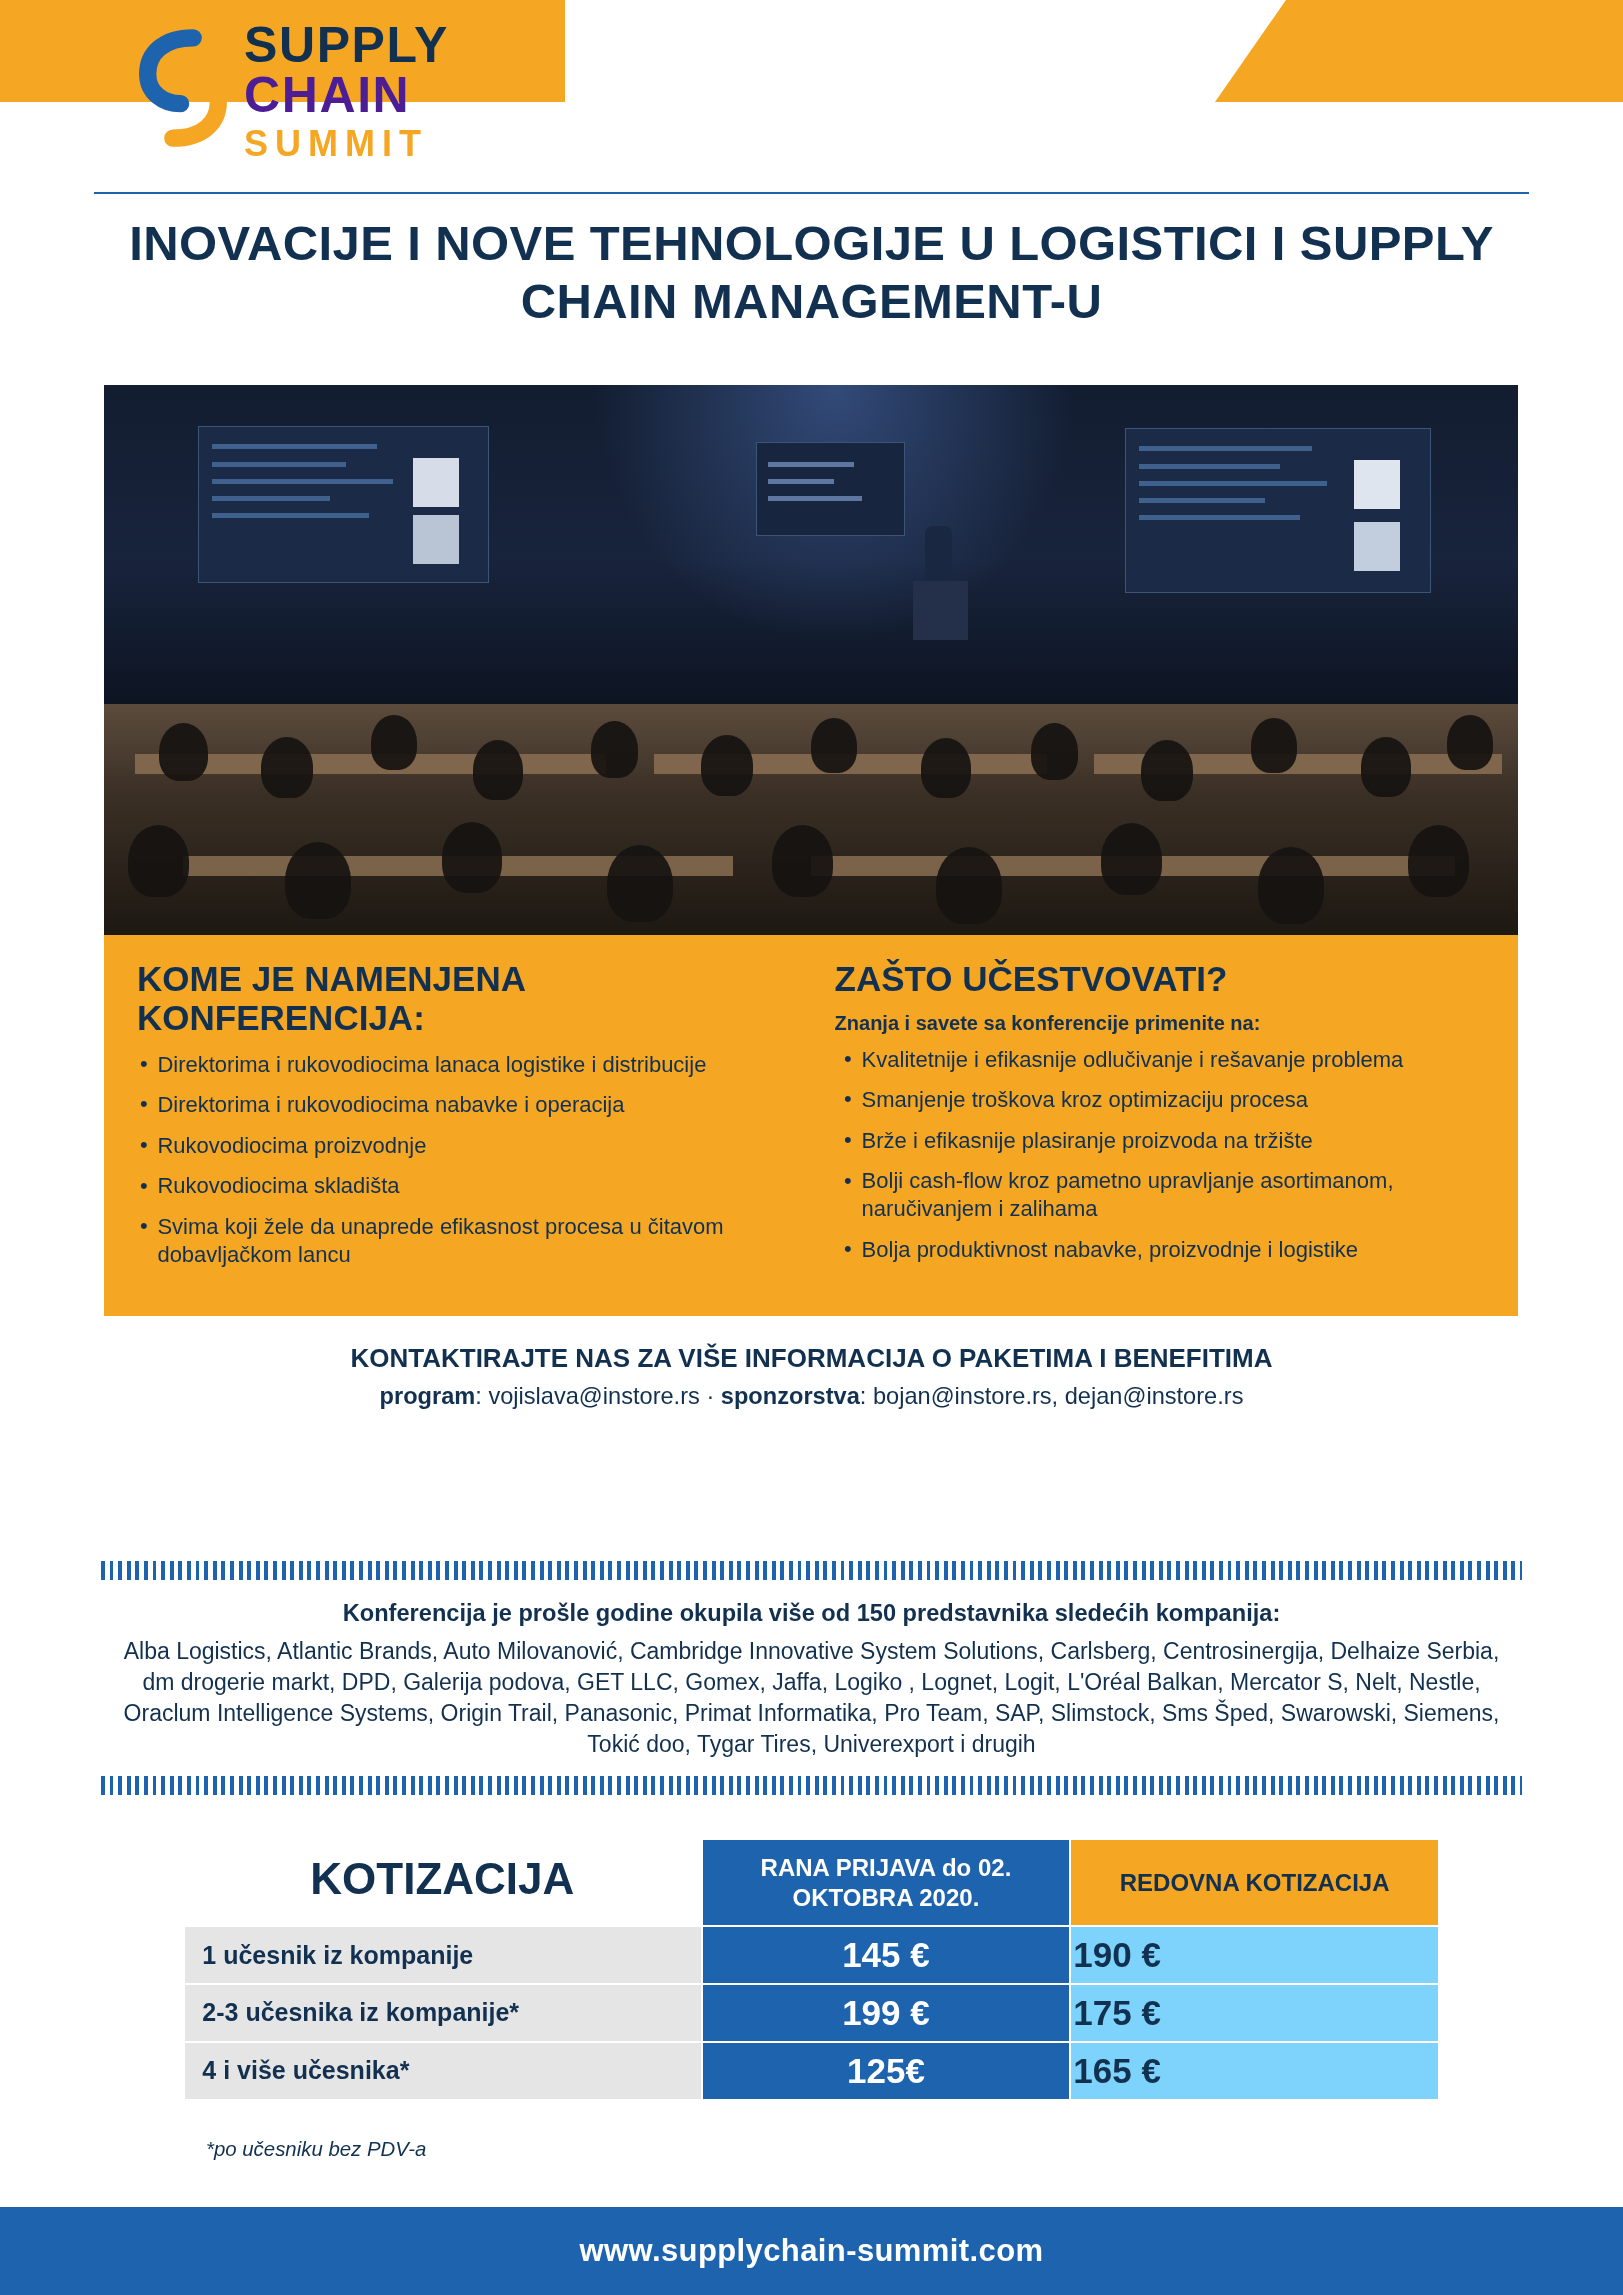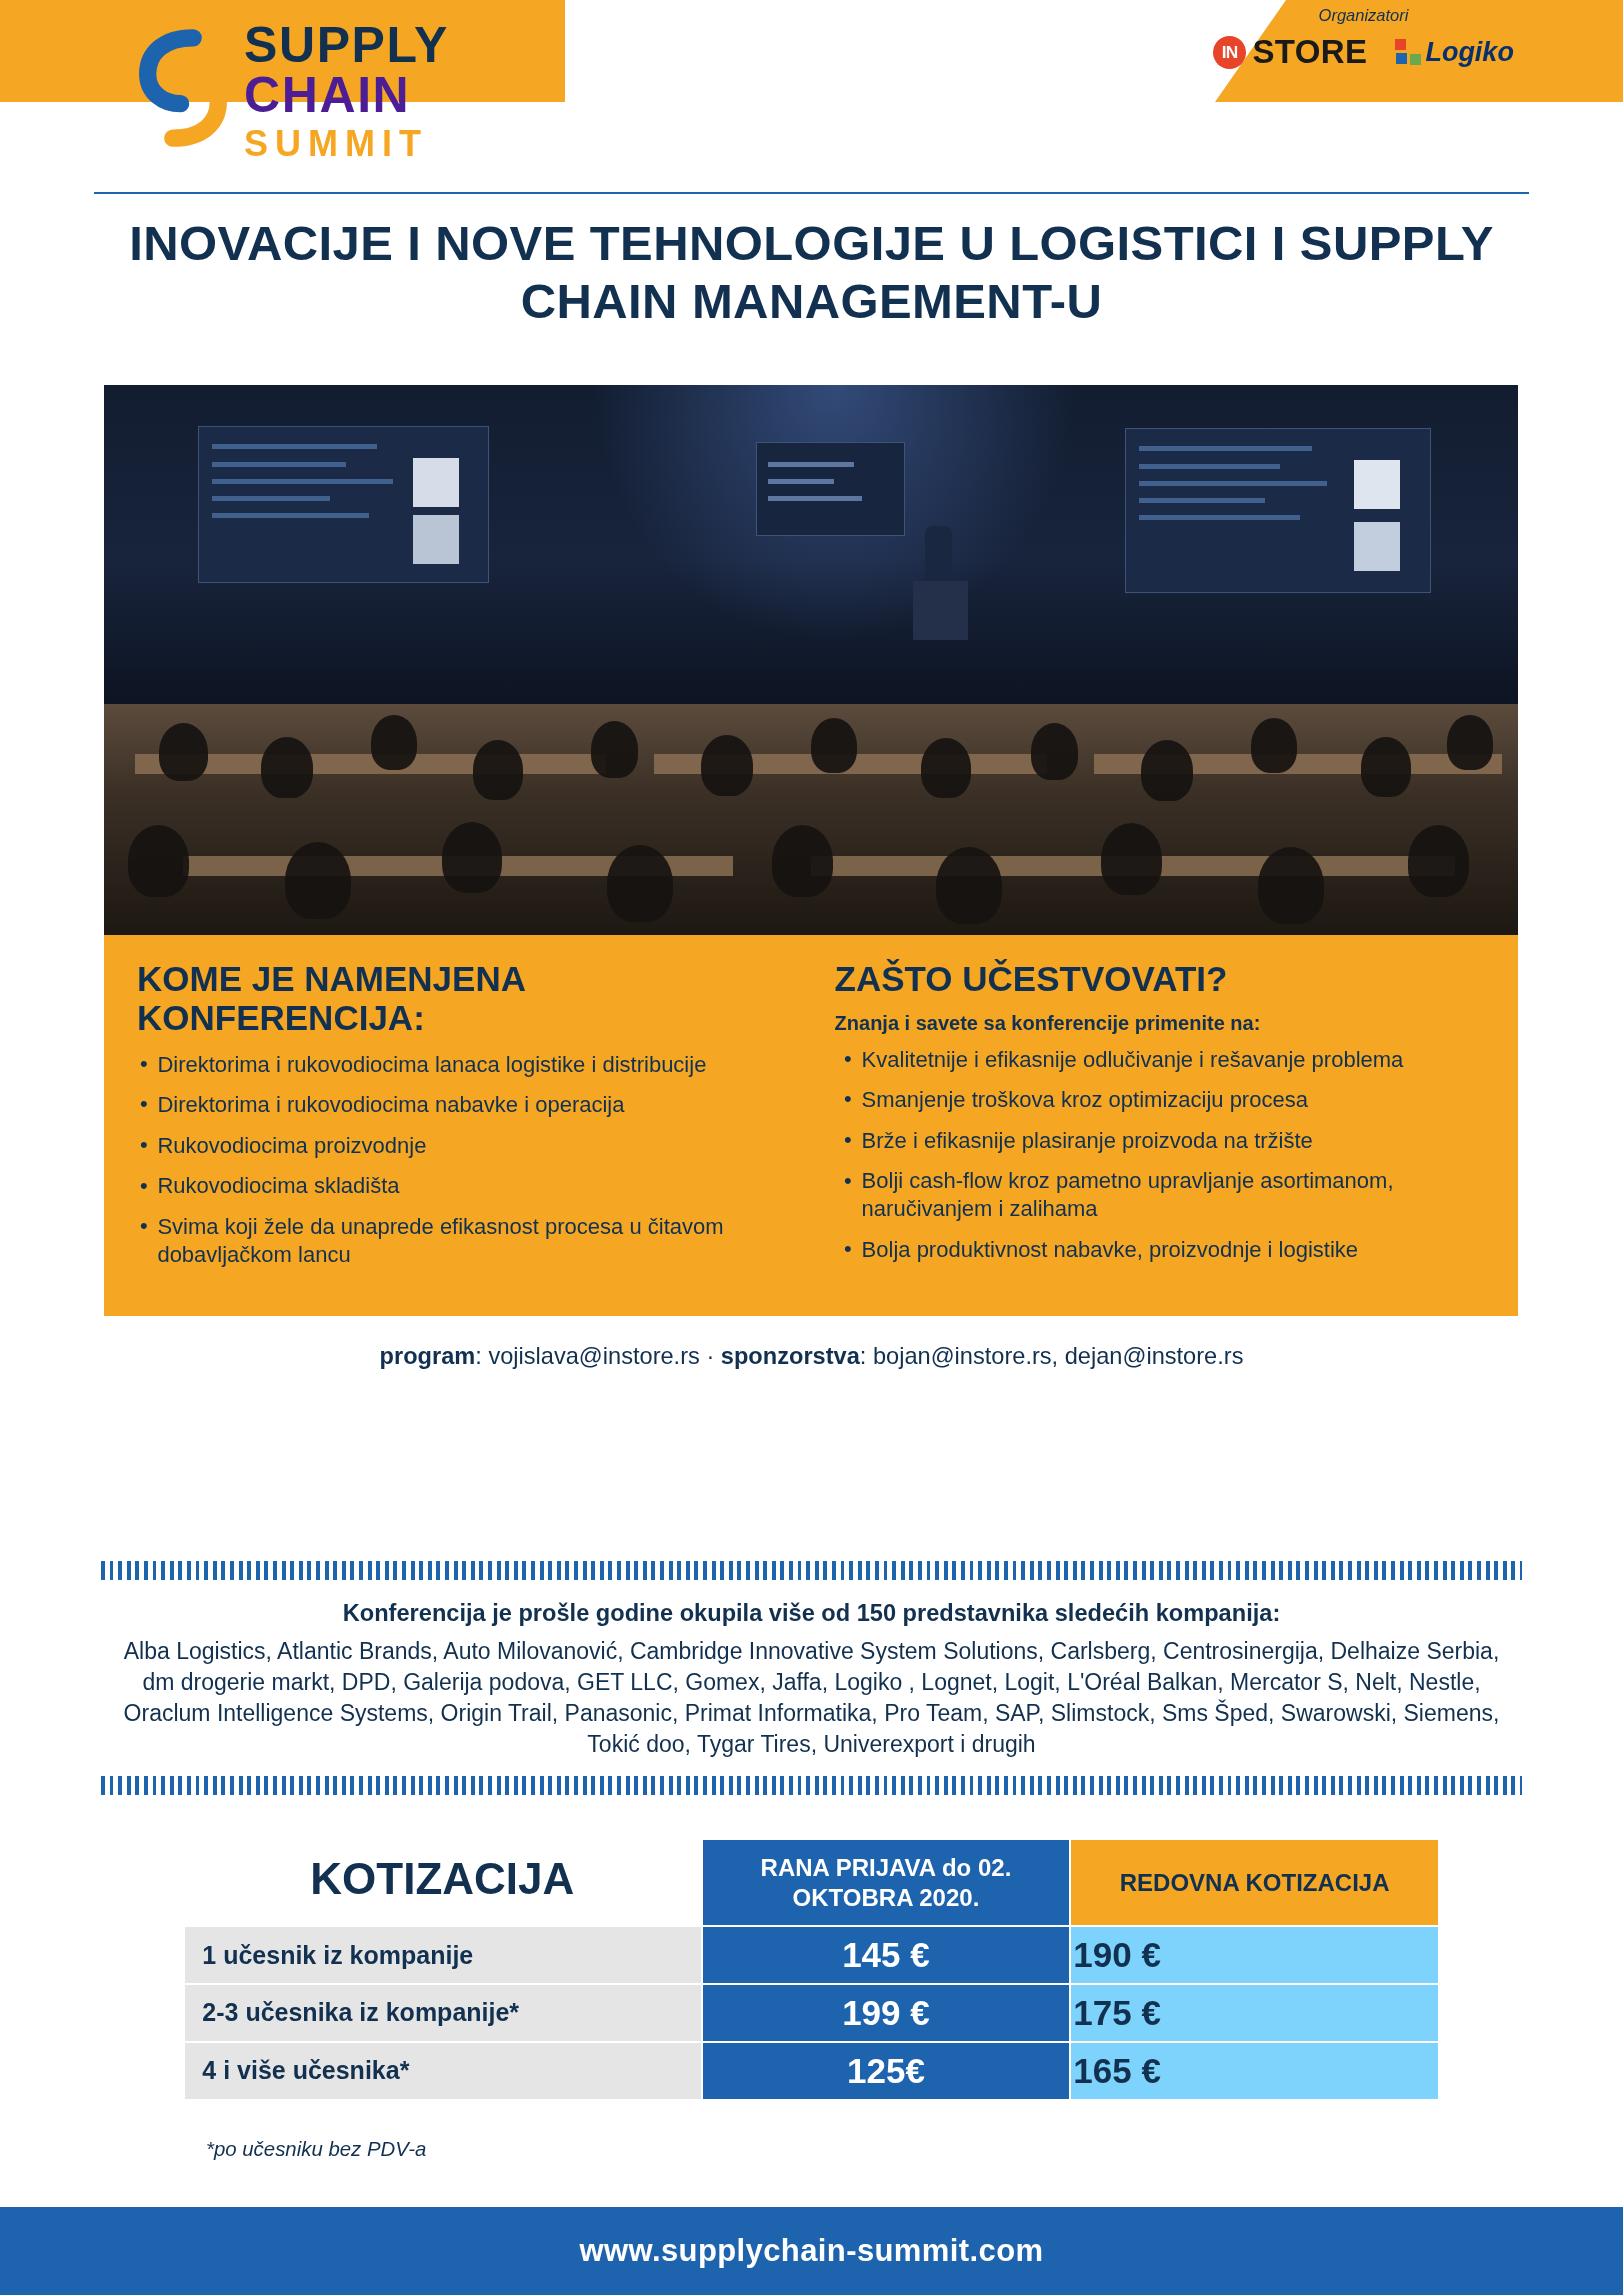--- a/index.html
+++ b/index.html
@@ -293,38 +293,20 @@
         <path d="M52 144 C90 144 110 124 110 98 C110 74 90 60 68 60" fill="none" stroke="#f5a623" stroke-width="22" stroke-linecap="round"></path>
       </svg>
     </div>
     <div class="logo-words">
       <div class="w1">SUPPLY</div>
       <div class="w2">CHAIN</div>
       <div class="w3">SUMMIT</div>
     </div>
   </div>
 
-  <div class="organizers">
-    <div class="org-label">Organizatori</div>
-    <div class="org-logos">
-      <div class="instore-logo">
-        <span class="instore-badge">IN</span>
-        <span class="instore-text">STORE</span>
-      </div>
-      <div class="logiko-logo">
-        <span class="logiko-mark">
-          <i style="left:0;top:0;background:#e8442a;"></i>
-          <i style="left:14px;top:1.6px;background:#f5a623;"></i>
-          <i style="left:1.6px;top:14px;background:#1e63ae;"></i>
-          <i style="left:15px;top:15px;background:#6aa84f;"></i>
-        </span>
-        <span class="logiko-text">Logiko</span>
-      </div>
-    </div>
-  </div>
 
   <div class="header-rule"></div>
 </div>
 
 <div class="main-title">INOVACIJE I NOVE TEHNOLOGIJE U LOGISTICI I SUPPLY CHAIN MANAGEMENT-U</div>
 
 <div class="photo">
   <div class="stage-wall"></div>
   <div class="beam"></div>
 
@@ -407,20 +389,21 @@
       <li>Kvalitetnije i efikasnije odlučivanje i rešavanje problema</li>
       <li>Smanjenje troškova kroz optimizaciju procesa</li>
       <li>Brže i efikasnije plasiranje proizvoda na tržište</li>
       <li>Bolji cash-flow kroz pametno upravljanje asortimanom, naručivanjem i zalihama</li>
       <li>Bolja produktivnost nabavke, proizvodnje i logistike</li>
     </ul>
   </div>
 </div>
 
 <div class="promo">
+  <div class="promo-sub">KONTAKTIRAJTE NAS ZA VIŠE INFORMACIJA O PAKETIMA I BENEFITIMA</div>
   <div class="promo-mail">
     <b>program</b><span>: vojislava@instore.rs · </span><b>sponzorstva</b><span>: bojan@instore.rs, dejan@instore.rs</span>
   </div>
 </div>
 
 <div class="dashline" style="top:1561px;"></div>
 <div class="dashline" style="top:1776px;"></div>
 
 <div class="companies">
   <div class="companies-h">Konferencija je prošle godine okupila više od 150 predstavnika sledećih kompanija:</div>

